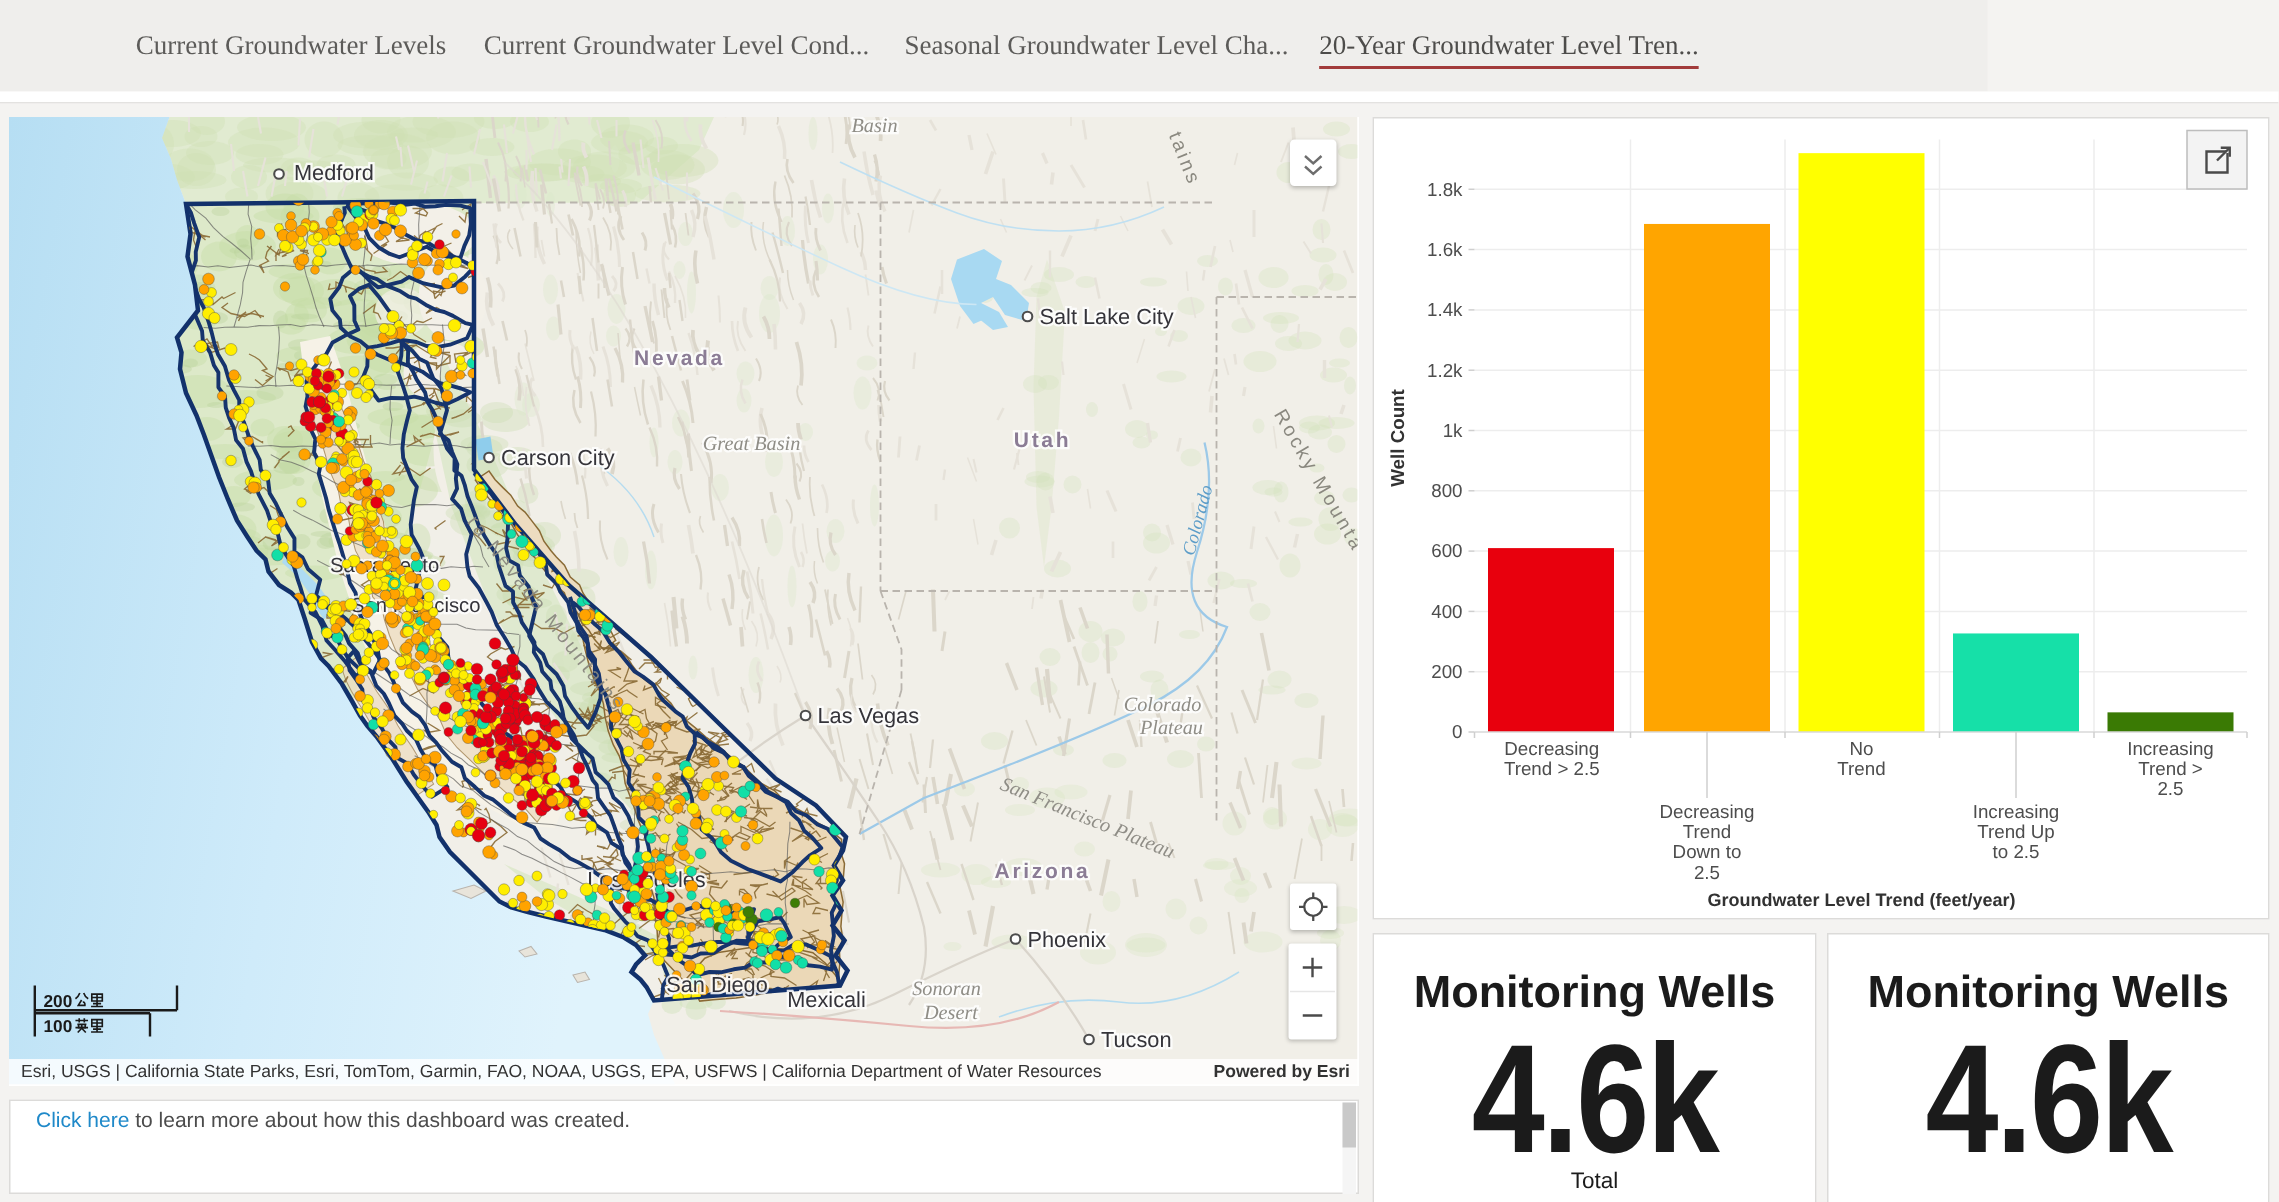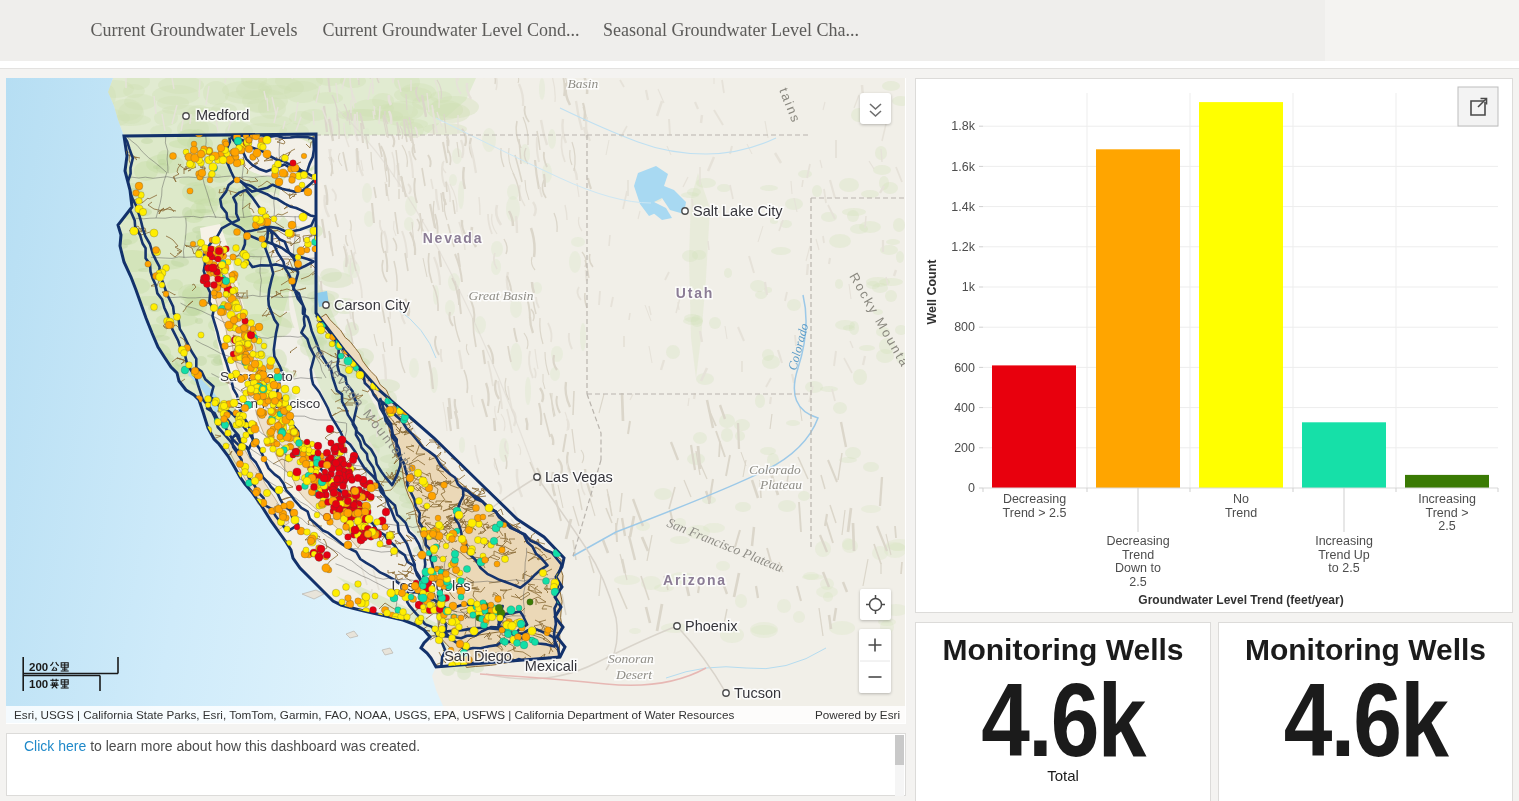--- a/index.html
+++ b/index.html
@@ -9,37 +9,38 @@
   font-size:18px; color:#5c5b59; white-space:nowrap; transform:translateX(-50%); }
 .tab.active { color:#4d4c4a; }
 .tab.active:after { content:""; position:absolute; left:0; right:0; bottom:-5px; height:2.5px; background:#a23b3b; }
 .whitestrip { position:absolute; left:0; top:61px; width:1519px; height:8px; background:#ffffff; border-bottom:1px solid #e3e2e0;}
 .panel { position:absolute; background:#fff; border:1px solid #dcdbd9; }
 .mapPanel { left:6px; top:78px; width:900px; height:646px; border:none; overflow:hidden; }
 .mapbtn { position:absolute; background:#fff; box-shadow:0 1px 3px rgba(0,0,0,0.25); border-radius:3px; }
 .attr { position:absolute; left:0; bottom:0; width:100%; height:18px; background:rgba(255,255,255,0.82);
   font-size:11.7px; color:#323232; line-height:17px; white-space:nowrap; }
 .attr .l { position:absolute; left:8px; }
-.attr .r { position:absolute; right:6px; }
+.attr .r { position:absolute; right:6px;font-weight:bold; }
 .footer { left:6px; top:733px; width:900px; height:63px; font-size:14px; color:#4c4c4c; line-height:17px; padding:4px 17px; }
 .footer a { color:#1f89c9; text-decoration:none; }
 .sbtrack { position:absolute; right:1px; top:1px; width:9px; height:61px; background:#f5f5f5; }
 .sbthumb { position:absolute; right:1px; top:1px; width:9px; height:30px; background:#c9c9c9; }
 .chartPanel { left:915px; top:78px; width:598px; height:535px; }
 .card { text-align:center; color:#1b1b1b; }
-.card .t { font-size:30px; font-weight:bold; margin-top:10px;text-align:center; }
+.card .t { font-size:30px; font-weight:bold; margin-top:22px;text-align:center; }
 .card .v { font-size:103px; font-weight:bold; line-height:96px; margin-top:6px; letter-spacing:-2px; transform:scaleX(0.85); }
 .card .s { font-size:15px; margin-top:-2px; }
 .scalebar { position:absolute; left:16px; top:578px; }
 </style></head>
 <body>
 <div class="tabbar">
   <span class="tab" style="left:194px">Current Groundwater Levels</span>
   <span class="tab" style="left:731px">Seasonal Groundwater Level Cha...</span>
   <span class="tab" style="left:451px">Current Groundwater Level Cond...</span>
+  <span class="tab active" style="left:1006px">20-Year Groundwater Level Tren...</span>
 </div>
 <div class="whitestrip"></div>
 
 <div class="panel mapPanel">
   <svg width="900" height="646">
   <defs>
 <linearGradient id="og" x1="0" y1="0" x2="1" y2="0.25">
           <stop offset="0" stop-color="#b6def3"></stop>
           <stop offset="0.55" stop-color="#cfebfa"></stop>
           <stop offset="1" stop-color="#e0f3fc"></stop>

